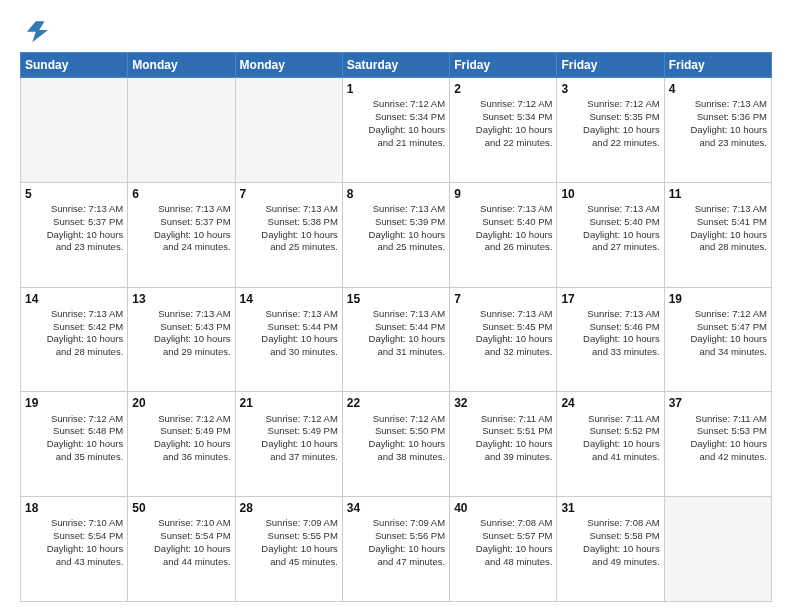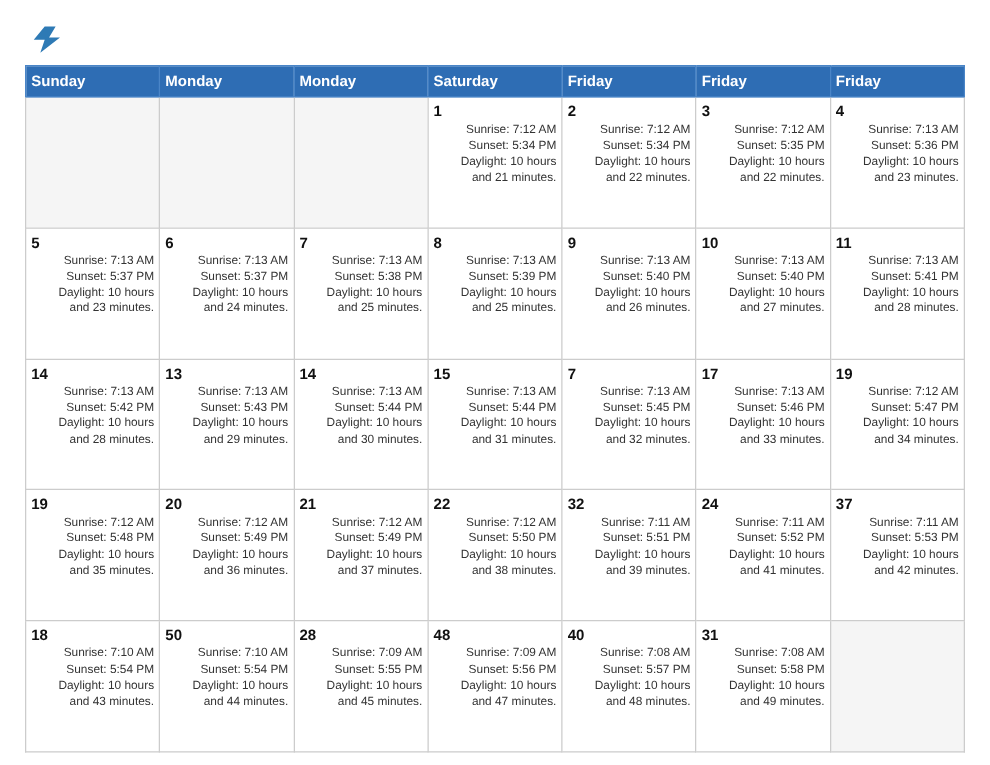--- a/index.html
+++ b/index.html
@@ -249,21 +249,21 @@
           </td>
           <td>
             <span class="day-num">50</span>
             <div class="cell-text">Sunrise: 7:10 AM<br>Sunset: 5:54 PM<br>Daylight: 10 hours<br>and 44 minutes.</div>
           </td>
           <td>
             <span class="day-num">28</span>
             <div class="cell-text">Sunrise: 7:09 AM<br>Sunset: 5:55 PM<br>Daylight: 10 hours<br>and 45 minutes.</div>
           </td>
           <td>
-            <span class="day-num">48</span>
+            <span class="day-num">34</span>
             <div class="cell-text">Sunrise: 7:09 AM<br>Sunset: 5:56 PM<br>Daylight: 10 hours<br>and 47 minutes.</div>
           </td>
           <td>
             <span class="day-num">40</span>
             <div class="cell-text">Sunrise: 7:08 AM<br>Sunset: 5:57 PM<br>Daylight: 10 hours<br>and 48 minutes.</div>
           </td>
           <td>
             <span class="day-num">31</span>
             <div class="cell-text">Sunrise: 7:08 AM<br>Sunset: 5:58 PM<br>Daylight: 10 hours<br>and 49 minutes.</div>
           </td>

